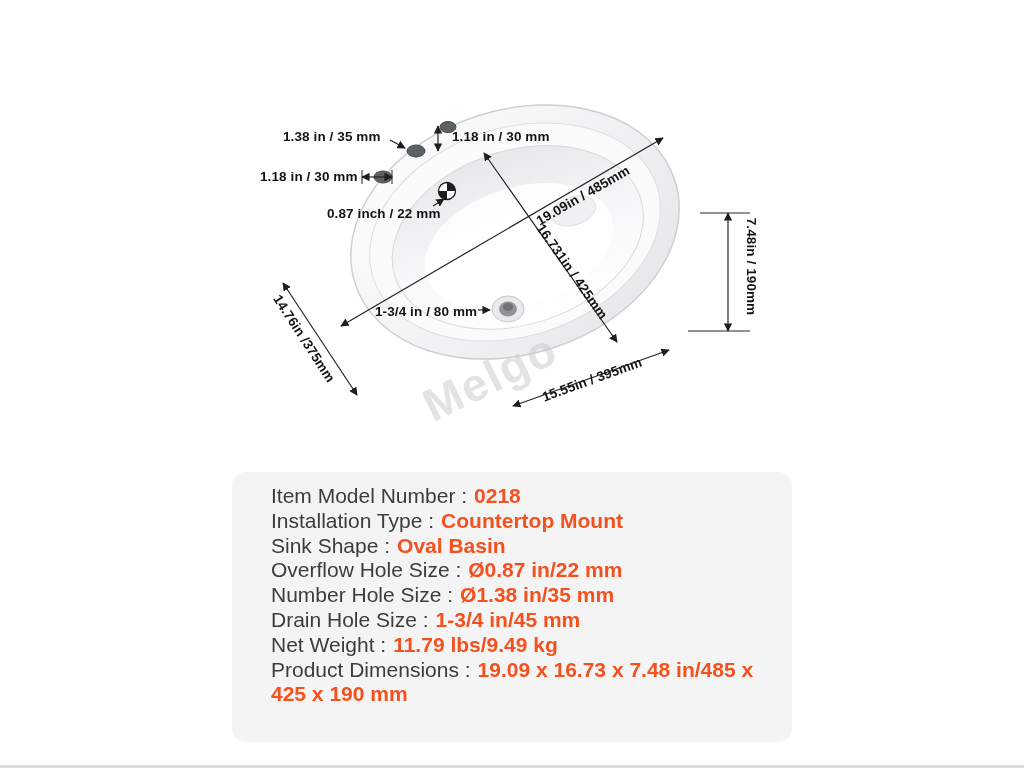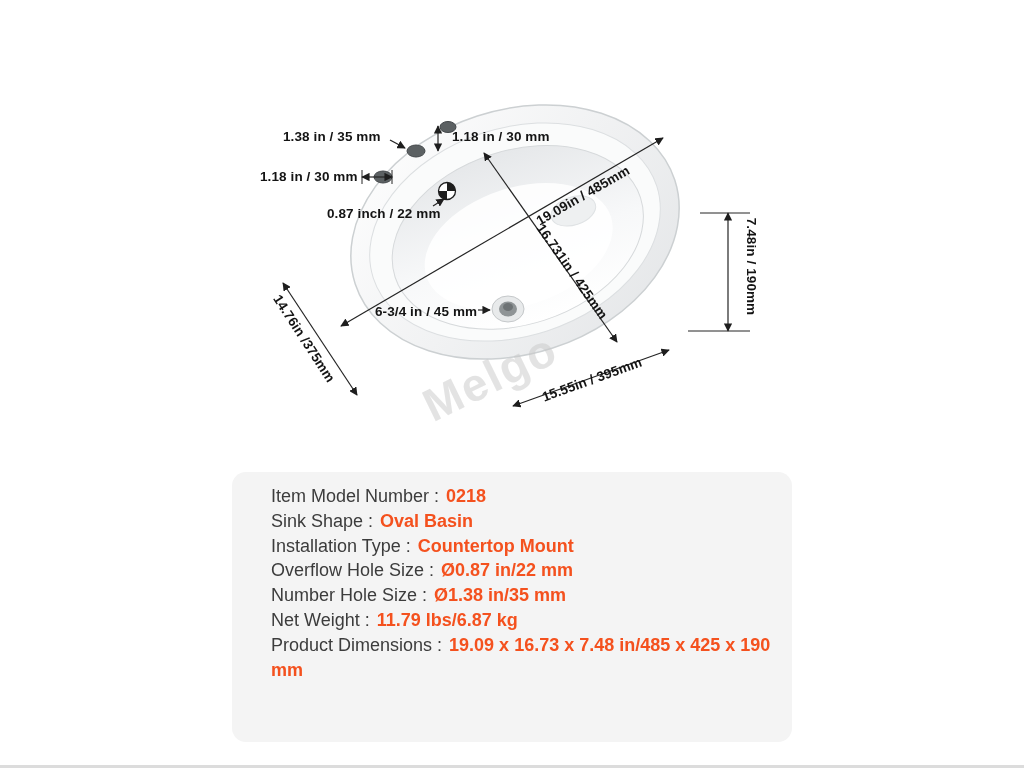--- a/index.html
+++ b/index.html
@@ -13,21 +13,21 @@
     position:absolute; white-space:nowrap;
     font-size:13.5px; font-weight:700; color:#141414; letter-spacing:.1px;
   }
   .rot { text-align:center; }
 
   
   .spec-card {
     position:absolute; left:232px; top:472px; width:560px; height:270px;
     background:#f4f4f4; border-radius:14px; padding:12px 20px 0 39px;
   }
-  .spec-row { font-size:18px; line-height:24.8px; color:#3c3c3c; }
+  .spec-row { font-size:21px; line-height:24.8px; color:#3c3c3c; }
   .spec-label { color:#3c3c3c; }
   .spec-value { color:var(--accent, #f4511e); font-weight:700; margin-left:7px; }
 
   .page-edge { position:absolute; left:0; bottom:0; width:1024px; height:3px; background:#dcdcdc; }
 </style>
 </head>
 <body>
 
 <div class="stage">
 
@@ -94,43 +94,46 @@
       </g>
     </svg>
 
     <div class="dim-label" style="left:283px; top:129px;">1.38 in / 35 mm</div>
     <div class="dim-label" style="left:452px; top:129px;">1.18 in / 30 mm</div>
     <div class="dim-label" style="left:260px; top:169px;">1.18 in / 30 mm</div>
     <div class="dim-label" style="left:327px; top:206px;">0.87 inch / 22 mm</div>
     <div class="dim-label rot" style="left:508px; top:188px; width:150px; transform:rotate(-30deg);">19.09in / 485mm</div>
     <div class="dim-label rot" style="left:492px; top:264px; width:160px; transform:rotate(55deg);">16.731in / 425mm</div>
     <div class="dim-label rot" style="left:676px; top:259px; width:150px; transform:rotate(90deg);">7.48in  /  190mm</div>
-    <div class="dim-label" style="left:375px; top:304px;">6-3/4 in / 45 mm</div>
+    <div class="dim-label" style="left:375px; top:304px;">1-3/4 in / 80 mm</div>
     <div class="dim-label rot" style="left:229px; top:331px; width:150px; transform:rotate(57deg);">14.76in /375mm</div>
     <div class="dim-label rot" style="left:512px; top:372px; width:160px; transform:rotate(-20deg);">15.55in / 395mm</div>
   </div>
 
   <div class="spec-card">
     <div class="spec-row">
       <span class="spec-label">Item Model Number :</span><span class="spec-value">0218</span>
     </div>
     <div class="spec-row">
-      <span class="spec-label">Sink Shape :</span><span class="spec-value">Oval Basin</span>
+      <span class="spec-label">Installation Type :</span><span class="spec-value">Countertop Mount</span>
     </div>
     <div class="spec-row">
-      <span class="spec-label">Installation Type :</span><span class="spec-value">Countertop Mount</span>
+      <span class="spec-label">Sink Shape :</span><span class="spec-value">Oval Basin</span>
     </div>
     <div class="spec-row">
       <span class="spec-label">Overflow Hole Size :</span><span class="spec-value">Ø0.87 in/22 mm</span>
     </div>
     <div class="spec-row">
       <span class="spec-label">Number Hole Size :</span><span class="spec-value">Ø1.38 in/35 mm</span>
     </div>
     <div class="spec-row">
-      <span class="spec-label">Net Weight :</span><span class="spec-value">11.79 lbs/6.87 kg</span>
+      <span class="spec-label">Drain Hole Size :</span><span class="spec-value">1-3/4 in/45 mm</span>
+    </div>
+    <div class="spec-row">
+      <span class="spec-label">Net Weight :</span><span class="spec-value">11.79 lbs/9.49 kg</span>
     </div>
     <div class="spec-row">
       <span class="spec-label">Product Dimensions :</span><span class="spec-value">19.09 x 16.73 x 7.48 in/485 x 425 x 190 mm</span>
     </div>
   </div>
 
   <div class="page-edge"></div>
 </div>
 
 </body></html>

